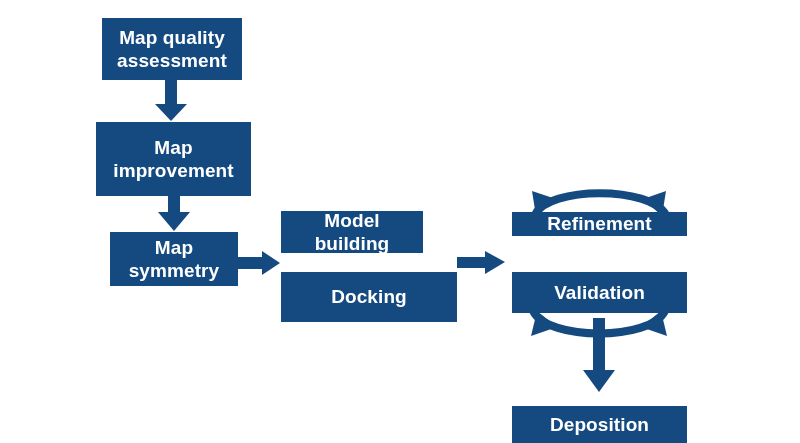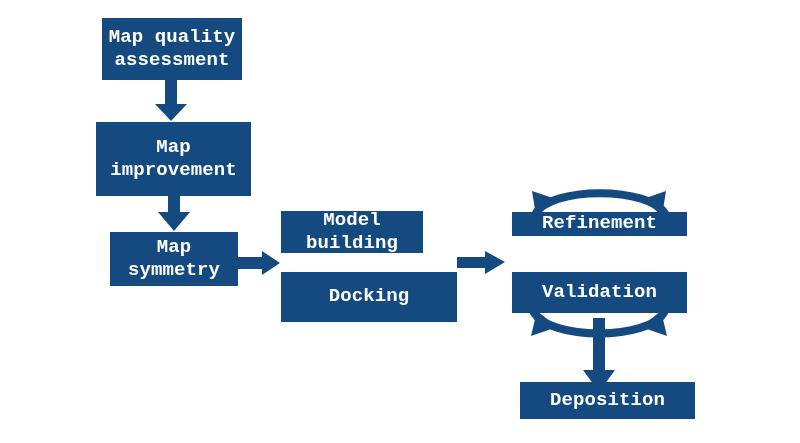--- a/index.html
+++ b/index.html
@@ -22,41 +22,41 @@
     height: 443px;
   }
   .flow-box {
     position: absolute;
     background: #154A80;
     color: #ffffff;
     display: flex;
     align-items: center;
     justify-content: center;
     text-align: center;
-    font-family: Liberation Mono, monospace;
+    font-family: Liberation Sans, sans-serif;
     font-size: 19px;
     font-weight: 600;
     line-height: 1.22;
     box-sizing: border-box;
     letter-spacing: 0.1px;
   }
   .flow-box .lbl {
     display: block;
     padding: 0 4px;
   }
 
   
   #box-map-quality      { left:102px; top:18px;  width:140px; height:62px; }
   #box-map-improvement  { left:96px;  top:122px; width:155px; height:74px; }
   #box-map-symmetry     { left:110px; top:232px; width:128px; height:54px; }
   #box-model-building   { left:281px; top:211px; width:142px; height:42px; }
   #box-docking          { left:281px; top:272px; width:176px; height:50px; }
   #box-refinement       { left:512px; top:212px; width:175px; height:24px; }
   #box-validation       { left:512px; top:272px; width:175px; height:41px; }
-  #box-deposition       { left:512px; top:382px; width:175px; height:37px;margin-left:8px; }
+  #box-deposition       { left:512px; top:406px; width:175px; height:37px; }
 
   .svg-layer {
     position: absolute;
     left: 0;
     top: 0;
     width: 800px;
     height: 443px;
     pointer-events: none;
   }
 </style>

